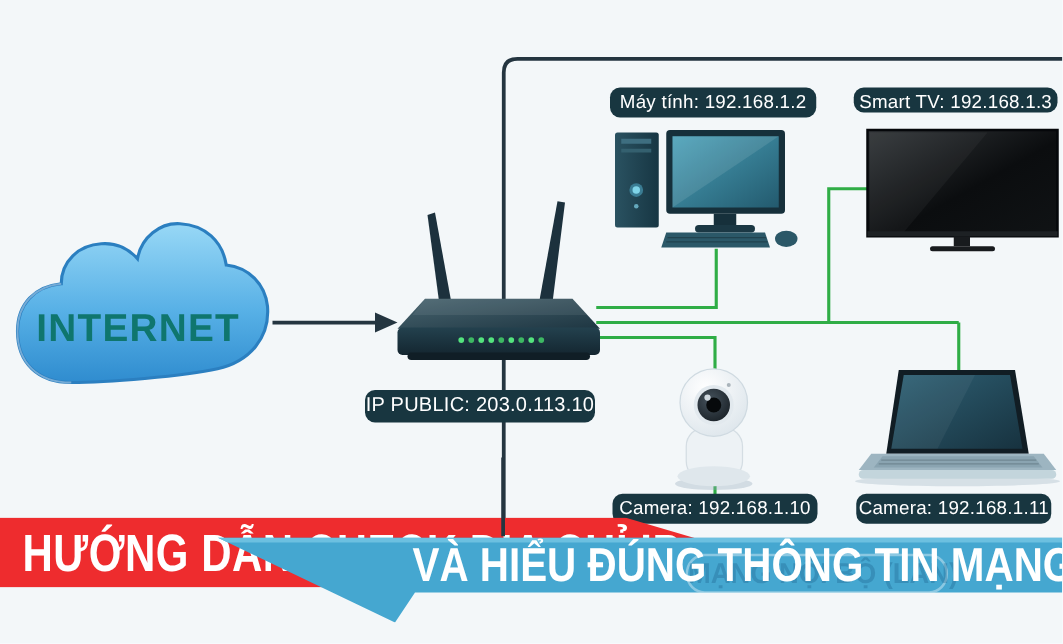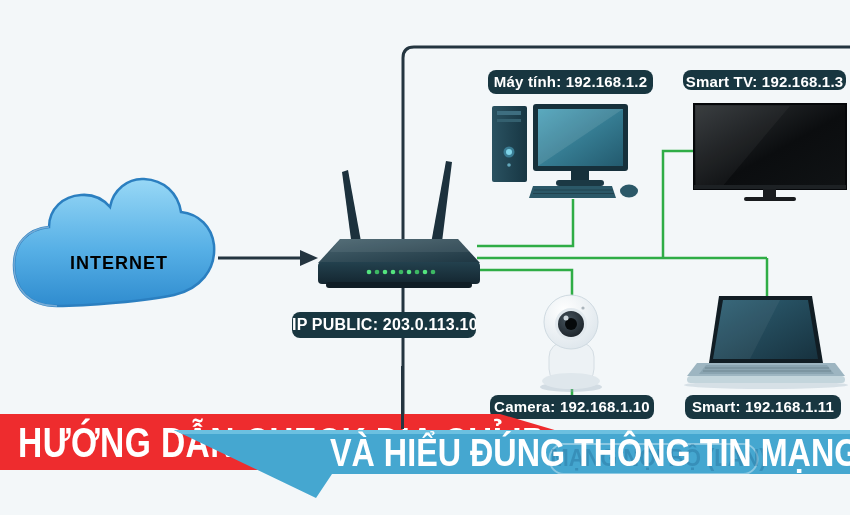--- a/index.html
+++ b/index.html
@@ -3,32 +3,32 @@
 <meta charset="utf-8">
 <style>
   html,body{margin:0;padding:0;}
   body{font-family:"Liberation Sans",sans-serif;}
   #stage{position:relative;width:850px;height:515px;background:#f3f7f9;overflow:hidden;}
   #net-svg{position:absolute;left:0;top:0;z-index:10;}
 
   .pill{
     position:absolute;z-index:20;background:#183640;color:#ffffff;
     border-radius:8px;text-align:center;font-size:15px;letter-spacing:.2px;
-    white-space:nowrap;overflow:hidden;font-weight:bold;
+    white-space:nowrap;overflow:hidden;
   }
   .pill-pc{left:488px;top:70px;width:165px;height:24px;line-height:24px;}
   .pill-tv{left:683px;top:70px;width:163px;height:20px;line-height:24px;}
   .pill-ip{left:292px;top:312px;width:184px;height:26px;line-height:26px;font-size:16px;}
   .pill-cam{left:490px;top:395px;width:164px;height:24px;line-height:24px;}
   .pill-lap{left:685px;top:395px;width:156px;height:24px;line-height:24px;}
 
   .internet-label{
     position:absolute;z-index:15;left:29px;top:249px;width:180px;height:28px;
-    line-height:28px;text-align:center;color:#000000;font-weight:bold;
-    font-size:18px;letter-spacing:1px;
+    line-height:28px;text-align:left;color:#0f766e;font-weight:bold;
+    font-size:31px;letter-spacing:1px;
   }
 
   .banner-red{
     position:absolute;z-index:30;left:0;top:366px;width:850px;height:56px;
     background:#ee2c2e;
     clip-path:polygon(0 0,500px 0,690px 100%,0 100%);
     margin-top:48px;
   }
   .banner-red .txt{
     position:absolute;left:18px;top:0;height:56px;line-height:58px;
@@ -204,21 +204,21 @@
       <rect x="687" y="376" width="158" height="7" rx="3.5" fill="#c3d5dc"></rect>
     </g>
   </svg>
 
   <div class="internet-label">INTERNET</div>
 
   <div class="pill pill-pc">Máy tính: 192.168.1.2</div>
   <div class="pill pill-tv">Smart TV: 192.168.1.3</div>
   <div class="pill pill-ip">IP PUBLIC: 203.0.113.10</div>
   <div class="pill pill-cam">Camera: 192.168.1.10</div>
-  <div class="pill pill-lap">Smart: 192.168.1.11</div>
+  <div class="pill pill-lap">Camera: 192.168.1.11</div>
 
   <div class="banner-red">
     <div class="txt">HƯỚNG DẪN CHECK ĐỊA CHỈ IP</div>
     <div class="ghost-pill">Camera: 192.168.1.10</div>
   </div>
 
   <div class="banner-blue">
     <div class="topline"></div>
     <div class="watermark">MẠNG NỘI BỘ (LAN)</div>
     <div class="txt">VÀ HIỂU ĐÚNG THÔNG TIN MẠNG</div>

